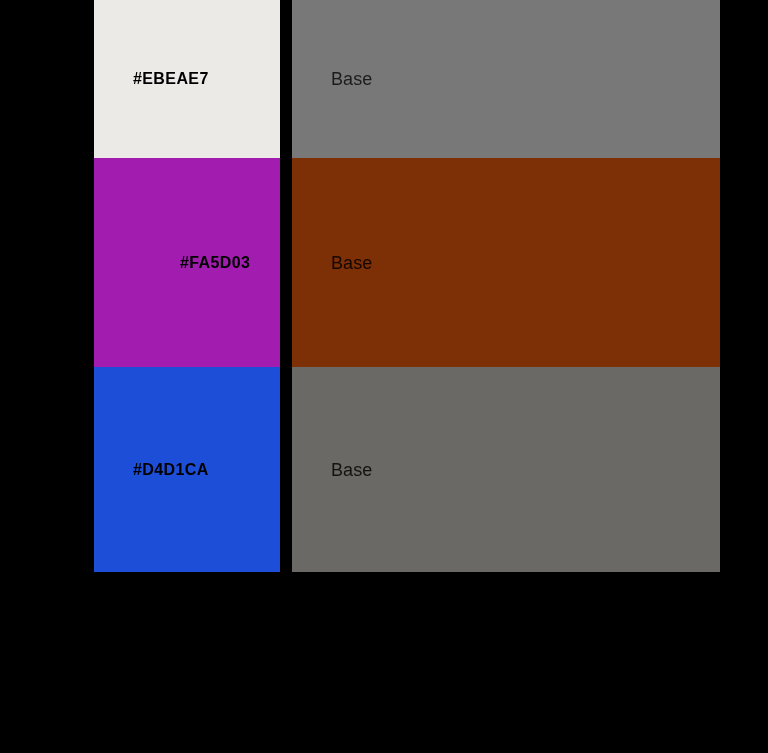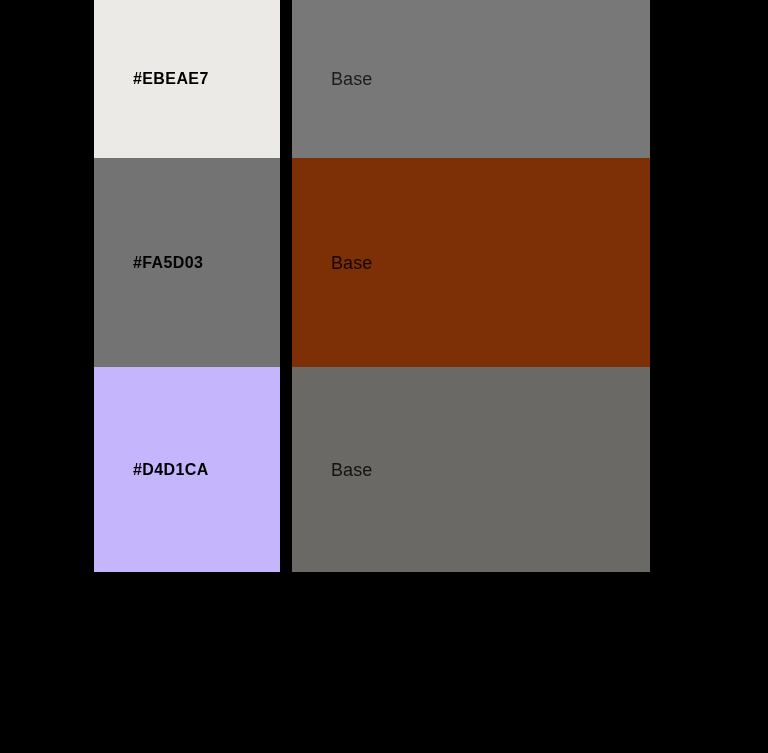--- a/index.html
+++ b/index.html
@@ -16,21 +16,21 @@
     background:#000000;
   }
 
   
   .swatch-grid {
     position:absolute;
     left:94px; top:0; width:674px; height:572px;
   }
   .swatch-row {
     position:absolute;
-    left:0; width:556px;
+    left:0; width:626px;
     display:flex;
     border-radius:21px;
   }
   .row-1 { top:0px;   height:158px; }
   .row-2 { top:158px; height:209px; }
   .row-3 { top:367px; height:205px; }
 
   .swatch-main {
     position:relative;
     width:186px;
@@ -86,31 +86,31 @@
       <div class="swatch-main" style="background: rgb(235, 234, 231);">
         <span class="hex-label" style="color: rgb(0, 0, 0);">#EBEAE7</span>
       </div>
       <div class="swatch-gap"></div>
       <div class="swatch-overlay" style="background: rgb(120, 120, 120);">
         <span class="base-label" style="color: rgb(28, 28, 28);">Base</span>
       </div>
     </div>
 
     <div class="swatch-row row-2">
-      <div class="swatch-main" style="background: #737373;">
+      <div class="swatch-main" style="background: #a21caf; padding-left: 47px;">
         <span class="hex-label" style="color: rgb(0, 0, 0);">#FA5D03</span>
       </div>
       <div class="swatch-gap"></div>
       <div class="swatch-overlay" style="background: rgb(125, 47, 5);">
         <span class="base-label" style="color: rgb(20, 7, 0);">Base</span>
       </div>
     </div>
 
     <div class="swatch-row row-3">
-      <div class="swatch-main" style="background: #c4b5fd;">
+      <div class="swatch-main" style="background: #1d4ed8;">
         <span class="hex-label" style="color: rgb(0, 0, 0);">#D4D1CA</span>
       </div>
       <div class="swatch-gap"></div>
       <div class="swatch-overlay" style="background: rgb(107, 105, 101);">
         <span class="base-label" style="color: rgb(20, 19, 15);">Base</span>
       </div>
     </div>
 
   </div>
 

